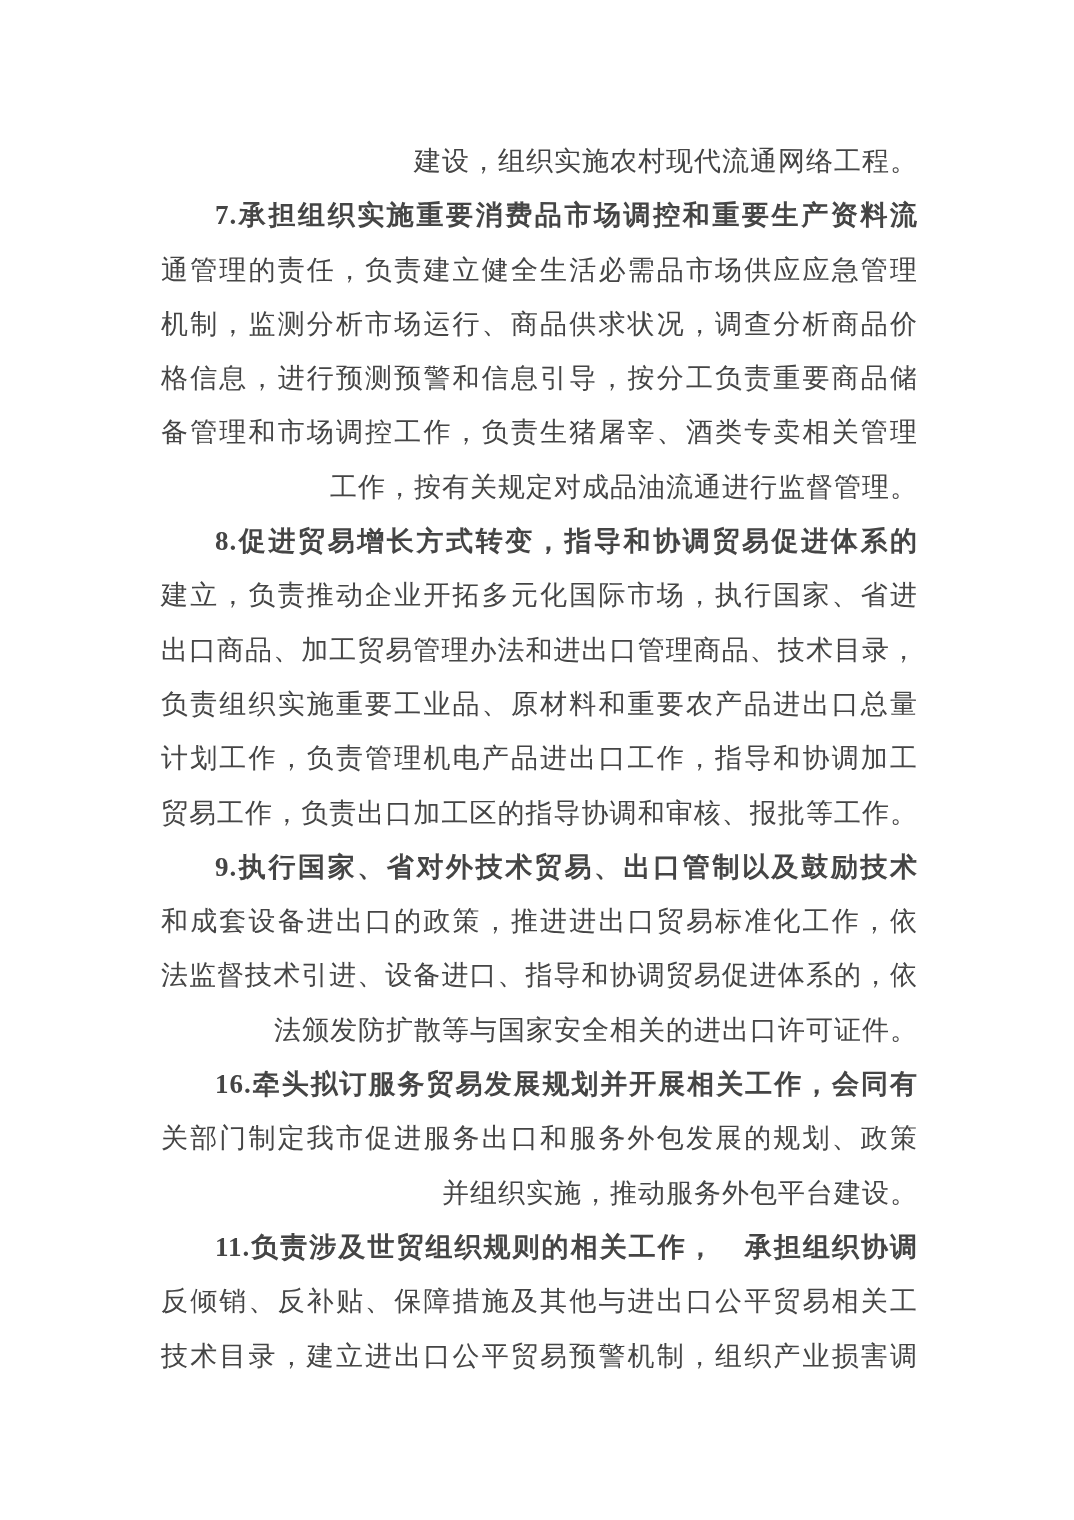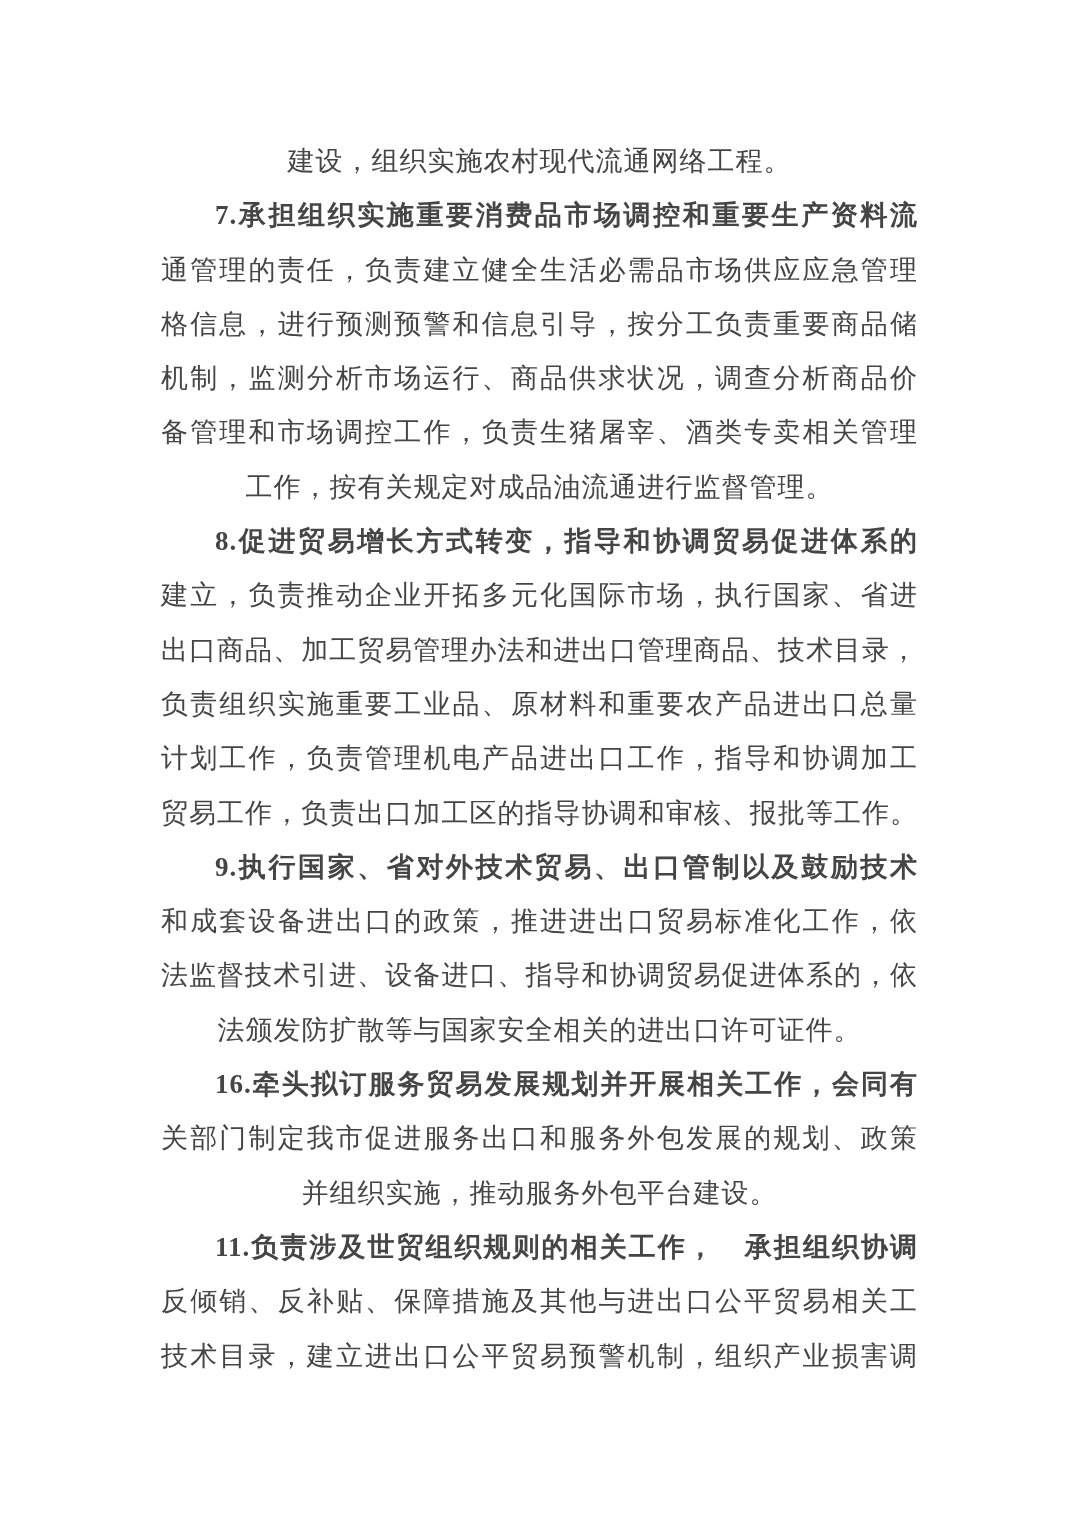--- a/index.html
+++ b/index.html
@@ -28,43 +28,43 @@
     top: 134px;
     width: 757px;
   }
   .line {
     font-family: "Liberation Serif", "DejaVu Serif", serif;
     font-size: 27px;
     line-height: 54.3px;
     height: 54.3px;
     color: #454545;
     letter-spacing: 1px;
-    text-align: center;
+    text-align: right;
     white-space: normal;
   }
   .line.just {
     text-align: justify;
     text-align-last: justify;
     text-justify: inter-ideograph;
   }
   .line.indent {
     text-indent: 2em;
     font-weight: bold;
   }
 </style>
 </head>
 <body>
 
 <div class="page">
   <div class="text-block" id="text-block">
       <div class="line">建设，组织实施农村现代流通网络工程。</div>
       <div class="line just indent">7.承担组织实施重要消费品市场调控和重要生产资料流</div>
       <div class="line just">通管理的责任，负责建立健全生活必需品市场供应应急管理</div>
+      <div class="line just">机制，监测分析市场运行、商品供求状况，调查分析商品价</div>
       <div class="line just">格信息，进行预测预警和信息引导，按分工负责重要商品储</div>
-      <div class="line just">机制，监测分析市场运行、商品供求状况，调查分析商品价</div>
       <div class="line just">备管理和市场调控工作，负责生猪屠宰、酒类专卖相关管理</div>
       <div class="line">工作，按有关规定对成品油流通进行监督管理。</div>
       <div class="line just indent">8.促进贸易增长方式转变，指导和协调贸易促进体系的</div>
       <div class="line just">建立，负责推动企业开拓多元化国际市场，执行国家、省进</div>
       <div class="line just">出口商品、加工贸易管理办法和进出口管理商品、技术目录，</div>
       <div class="line just">负责组织实施重要工业品、原材料和重要农产品进出口总量</div>
       <div class="line just">计划工作，负责管理机电产品进出口工作，指导和协调加工</div>
       <div class="line just">贸易工作，负责出口加工区的指导协调和审核、报批等工作。</div>
       <div class="line just indent">9.执行国家、省对外技术贸易、出口管制以及鼓励技术</div>
       <div class="line just">和成套设备进出口的政策，推进进出口贸易标准化工作，依</div>

